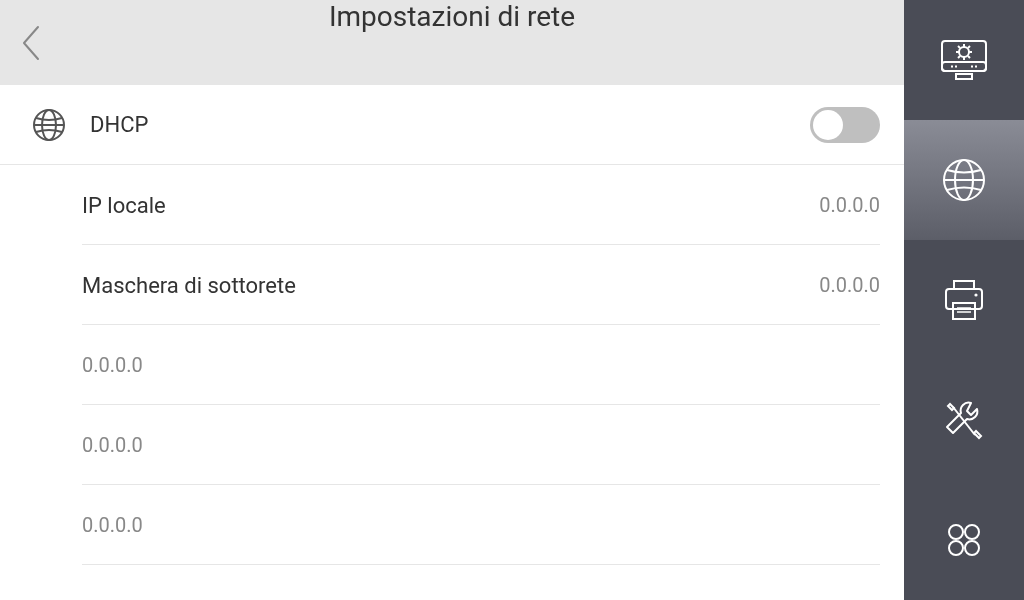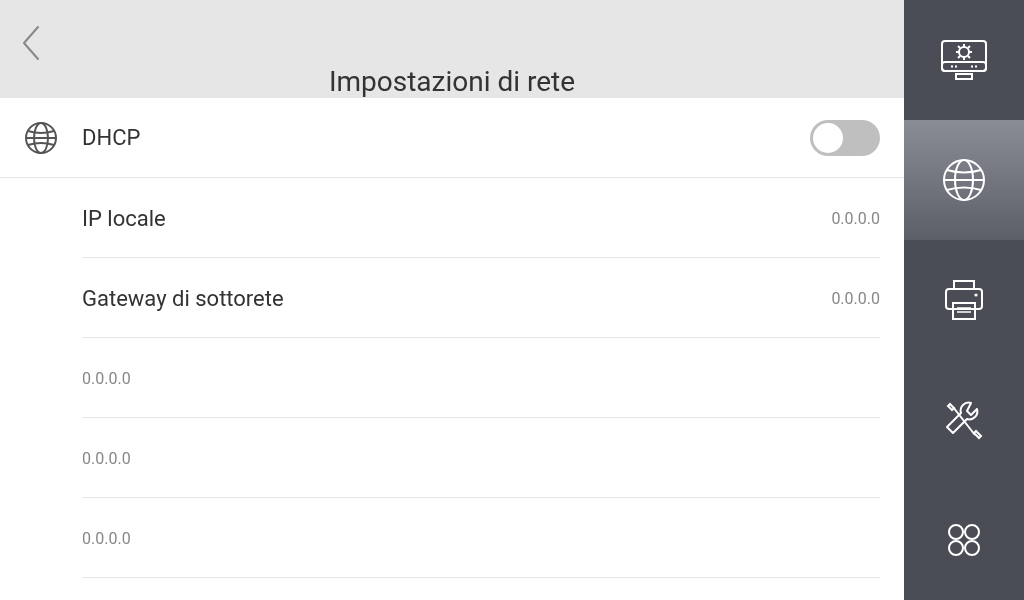--- a/index.html
+++ b/index.html
@@ -1,29 +1,29 @@
 <!DOCTYPE html>
 <html><head>
   <meta charset="utf-8">
   <style>
     * { margin:0; padding:0; box-sizing:border-box; font-family:-apple-system,BlinkMacSystemFont,"Segoe UI",Roboto,sans-serif; }
     html,body { width:1024px; height:600px; overflow:hidden; background:#fff; }
     .app { display:flex; width:1024px; height:600px; }
     .main { flex:1; display:flex; flex-direction:column; background:#fff; }
-    .header { height:98px; background:#e6e6e6; display:flex; align-items:flex-end; position:relative; }
+    .header { height:85px; background:#e6e6e6; display:flex; align-items:flex-start; position:relative; }
     .back { position:absolute; left:20px; top:0; height:85px; display:flex; align-items:center; cursor:pointer; }
     .title { flex:1; text-align:center; font-size:28px; font-weight:400; color:#333; }
     .content { flex:1; background:#fff; overflow:auto; }
     .row { display:flex; align-items:center; height:80px; padding:0 24px 0 24px; border-bottom:1px solid #e6e6e6; }
-    .row.dhcp { padding-left:24px; }
+    .row.dhcp { padding-left:32px; }
     .row.sub { padding-left:82px; border-bottom:none; position:relative; }
     .row.sub::after { content:""; position:absolute; left:82px; right:24px; bottom:0; height:1px; background:#e6e6e6; }
     .row .icon-slot { width:58px; display:flex; align-items:center; }
     .row .label { flex:1; font-size:22px; color:#333; }
-    .row .value { font-size:16px; color:#888; }
+    .row .value { font-size:20px; color:#888; }
     .toggle { width:70px; height:36px; border-radius:18px; background:#bfbfbf; position:relative; cursor:pointer; }
     .toggle .knob { position:absolute; left:3px; top:3px; width:30px; height:30px; border-radius:50%; background:#fff; }
     .sidebar { width:120px; background:#4a4c56; display:flex; flex-direction:column; }
     .side-item { flex:1; display:flex; align-items:center; justify-content:center; cursor:pointer; }
     .side-item.active { background:linear-gradient(180deg,#8a8c96 0%,#5c5e68 100%); }
     svg { display:block; }
   </style>
 </head>
 <body>
 
@@ -54,21 +54,21 @@
         <div class="toggle">
             <div class="knob"></div>
           </div>
       </div>
 
       <div class="row sub">
         <div class="label">IP locale</div>
         <div class="value">0.0.0.0</div>
       </div>
       <div class="row sub">
-        <div class="label">Gateway di sottorete</div>
+        <div class="label">Maschera di sottorete</div>
         <div class="value">0.0.0.0</div>
       </div>
       <div class="row sub">
         <div class="value">0.0.0.0</div>
       </div>
       <div class="row sub">
         <div class="value">0.0.0.0</div>
       </div>
       <div class="row sub">
         <div class="value">0.0.0.0</div>

